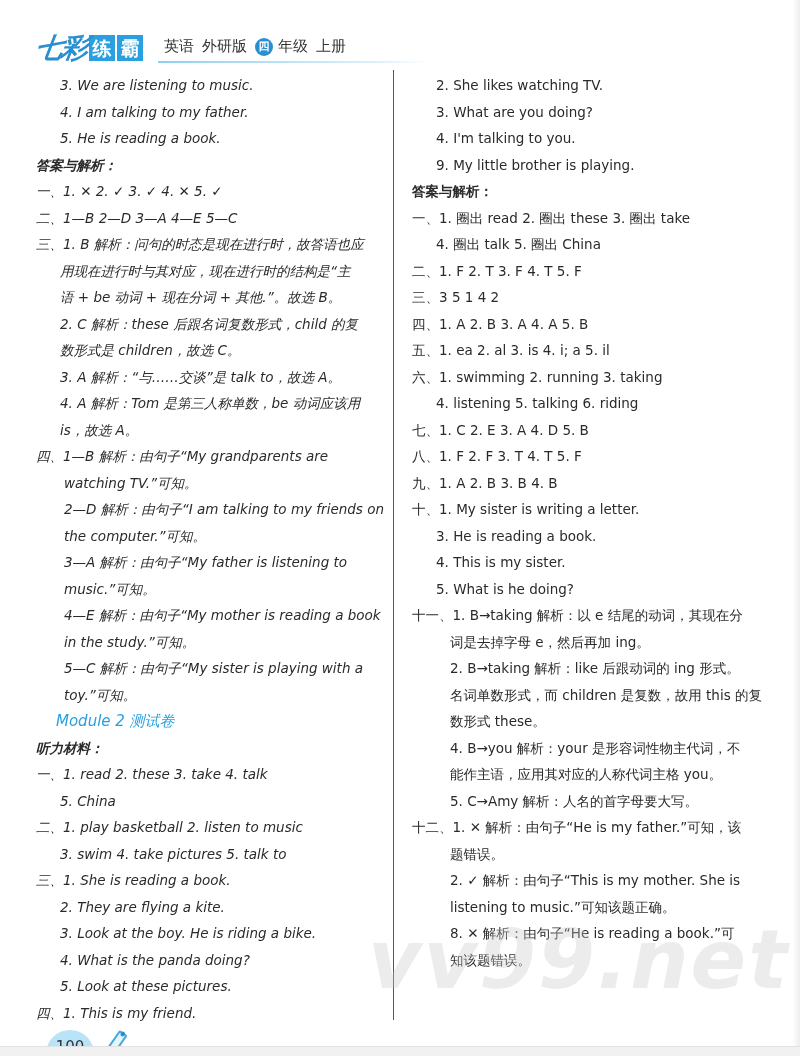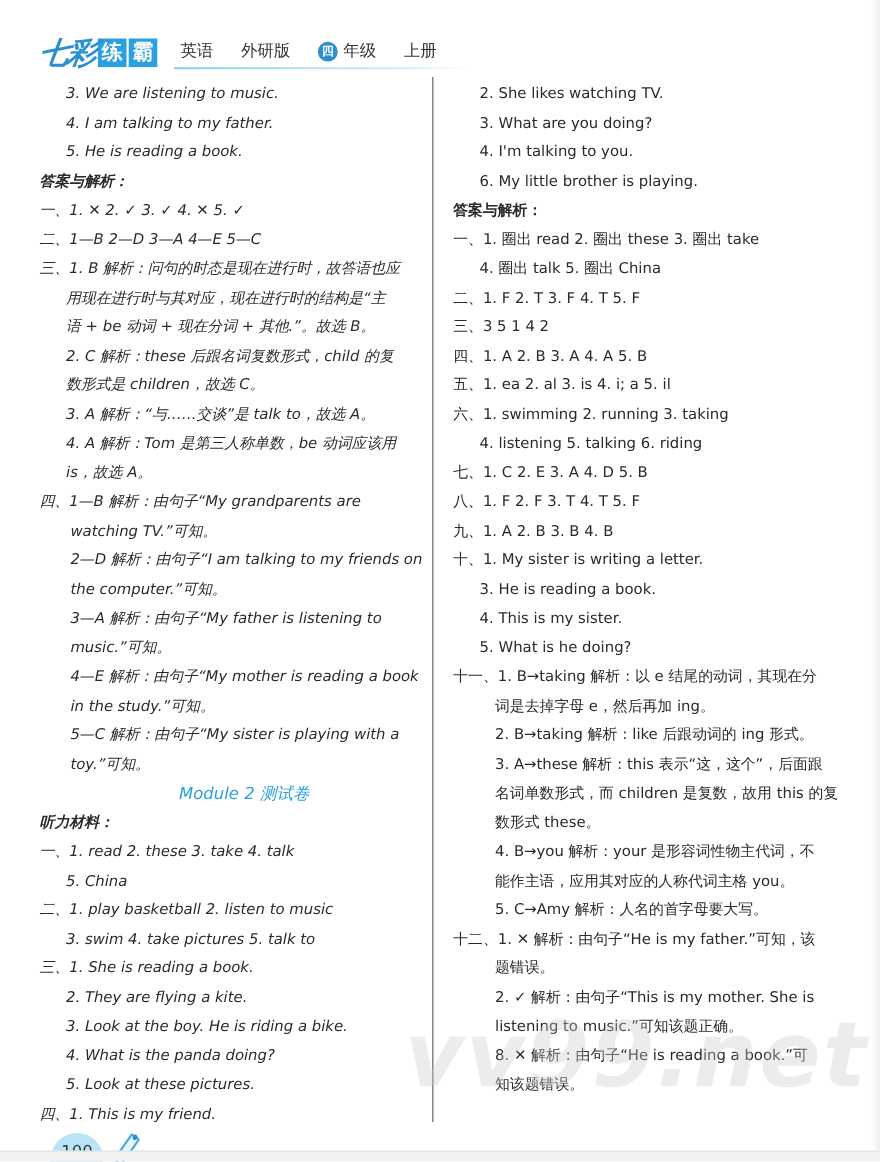--- a/index.html
+++ b/index.html
@@ -7,38 +7,38 @@
   body { position: relative; font-family: "DejaVu Sans", "Liberation Sans", sans-serif; color: #2a2a2a; }
 
   .page { position: absolute; left: 0; top: 0; width: 800px; height: 1056px; background: #fff; }
 
   
   .header { position: absolute; left: 30px; top: 28px; height: 40px; width: 370px; }
   .logo { position: absolute; left: 6px; top: 0; height: 40px; display: flex; align-items: center; }
   .logo-qi { font-family: "DejaVu Serif", serif; font-size: 27px; font-weight: bold; font-style: italic; color: #2a8fd0; letter-spacing: -2px; transform: skewX(-8deg); }
   .logo-box { display: inline-block; width: 26px; height: 26px; background: #2aa0e0; color: #fff; font-size: 19px; line-height: 26px; text-align: center; margin-left: 3px; font-weight: bold; }
   .logo-box + .logo-box { margin-left: 2px; }
-  .head-text { position: absolute; left: 134px; top: 9px; font-size: 15px; color: #333; white-space: nowrap; display: flex; align-items: center; gap: 25px; justify-content: center; }
+  .head-text { position: absolute; left: 134px; top: 9px; font-size: 15px; color: #333; white-space: nowrap; display: flex; align-items: center; gap: 8px; justify-content: center; }
   .grade-badge { display: inline-block; width: 18px; height: 18px; border-radius: 50%; background: #2a8fd0; color: #fff; font-size: 11px; text-align: center; line-height: 18px; font-weight: bold; }
   .grade-group { display: flex; align-items: center; gap: 5px; }
   .head-underline { position: absolute; left: 128px; top: 33px; width: 270px; height: 2px; background: linear-gradient(to right, #8fd0ee, #d9f0fa 80%, rgba(255,255,255,0)); }
 
   
   .divider { position: absolute; left: 393px; top: 70px; width: 1px; height: 950px; background: #555; }
 
   
   .col { position: absolute; top: 72px; font-size: 13.5px; line-height: 26.5px; }
   .col-left { left: 36px; width: 352px; font-style: italic; }
   .col-right { left: 412px; width: 352px; }
   .line { white-space: nowrap; height: 26.5px; }
   .ind1 { padding-left: 24px; }
   .ind2 { padding-left: 28px; }
   .ind3 { padding-left: 38px; }
   .heading { font-weight: bold; font-size: 13.5px; }
-  .module-title { color: #2aa0e0; text-align: center; font-size: 15px; padding-left: 20px; }
+  .module-title { color: #2aa0e0; font-size: 15px; padding-left: 20px; }
 
   
   .watermark { position: absolute; left: 368px; top: 912px; font-size: 82px; font-weight: bold; color: rgba(200,200,200,0.35); letter-spacing: 2px; pointer-events: none; font-family: "DejaVu Sans", sans-serif; font-style: italic; }
 
   
   .page-num { position: absolute; left: 46px; top: 1030px; width: 48px; height: 48px; border-radius: 50%; background: #b9e3f6; font-size: 15px; color: #333; text-align: center; line-height: 34px; }
   .pencil { position: absolute; left: 110px; top: 1030px; width: 10px; height: 30px; border: 2px solid #4aa8dc; border-radius: 2px; transform: rotate(35deg); background: #e6f4fc; }
   .pencil::before { content: ""; position: absolute; left: 1px; top: -3px; width: 4px; height: 5px; background: #2a8fd0; border-radius: 2px; }
   .footer-bar { position: absolute; left: 0; top: 1046px; width: 800px; height: 10px; background: #f1f1f1; border-top: 1px solid #e2e2e2; }
   .right-edge { position: absolute; left: 792px; top: 0; width: 8px; height: 1046px; background: linear-gradient(to right, #fff, #eee); }
@@ -104,41 +104,40 @@
     <div class="line ind1">3. Look at the boy.  He is riding a bike.</div>
     <div class="line ind1">4. What is the panda doing?</div>
     <div class="line ind1">5. Look at these pictures.</div>
     <div class="line">四、1. This is my friend.</div>
   </div>
 
   <div class="col col-right">
     <div class="line ind1">2. She likes watching TV.</div>
     <div class="line ind1">3. What are you doing?</div>
     <div class="line ind1">4. I'm talking to you.</div>
-    <div class="line ind1">6. My little brother is playing.</div>
+    <div class="line ind1">9. My little brother is playing.</div>
     <div class="line heading">答案与解析：</div>
     <div class="line">一、1. 圈出 read   2. 圈出 these   3. 圈出 take</div>
     <div class="line ind1">4. 圈出 talk   5. 圈出 China</div>
     <div class="line">二、1. F   2. T   3. F   4. T   5. F</div>
     <div class="line">三、3 5 1 4 2</div>
     <div class="line">四、1. A   2. B   3. A   4. A   5. B</div>
     <div class="line">五、1. ea   2. al   3. is   4. i; a   5. il</div>
     <div class="line">六、1. swimming   2. running   3. taking</div>
     <div class="line ind1">4. listening   5. talking   6. riding</div>
     <div class="line">七、1. C   2. E   3. A   4. D   5. B</div>
     <div class="line">八、1. F   2. F   3. T   4. T   5. F</div>
     <div class="line">九、1. A   2. B   3. B   4. B</div>
     <div class="line">十、1. My sister is writing a letter.</div>
     <div class="line ind1">3. He is reading a book.</div>
     <div class="line ind1">4. This is my sister.</div>
     <div class="line ind1">5. What is he doing?</div>
     <div class="line">十一、1. B→taking   解析：以 e 结尾的动词，其现在分</div>
     <div class="line ind3">词是去掉字母 e，然后再加 ing。</div>
     <div class="line ind3">2. B→taking   解析：like 后跟动词的 ing 形式。</div>
-    <div class="line ind3">3. A→these   解析：this 表示“这，这个”，后面跟</div>
     <div class="line ind3">名词单数形式，而 children 是复数，故用 this 的复</div>
     <div class="line ind3">数形式 these。</div>
     <div class="line ind3">4. B→you   解析：your 是形容词性物主代词，不</div>
     <div class="line ind3">能作主语，应用其对应的人称代词主格 you。</div>
     <div class="line ind3">5. C→Amy   解析：人名的首字母要大写。</div>
     <div class="line">十二、1. ✕   解析：由句子“He is my father.”可知，该</div>
     <div class="line ind3">题错误。</div>
     <div class="line ind3">2. ✓   解析：由句子“This is my mother.  She is</div>
     <div class="line ind3">listening to music.”可知该题正确。</div>
     <div class="line ind3">8. ✕   解析：由句子“He is reading a book.”可</div>

